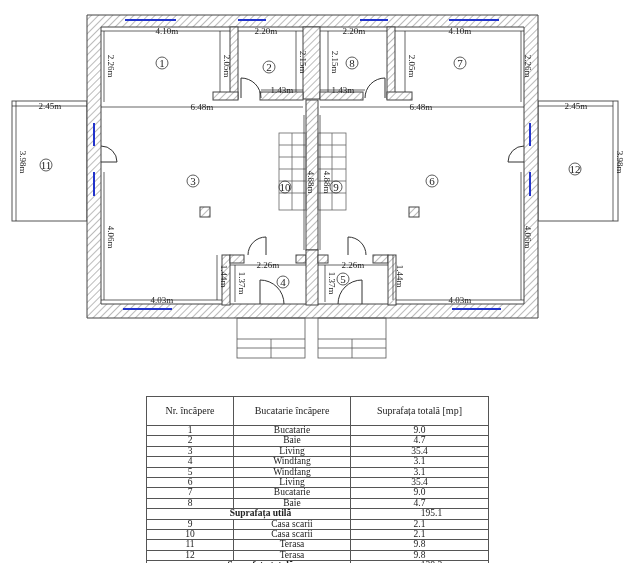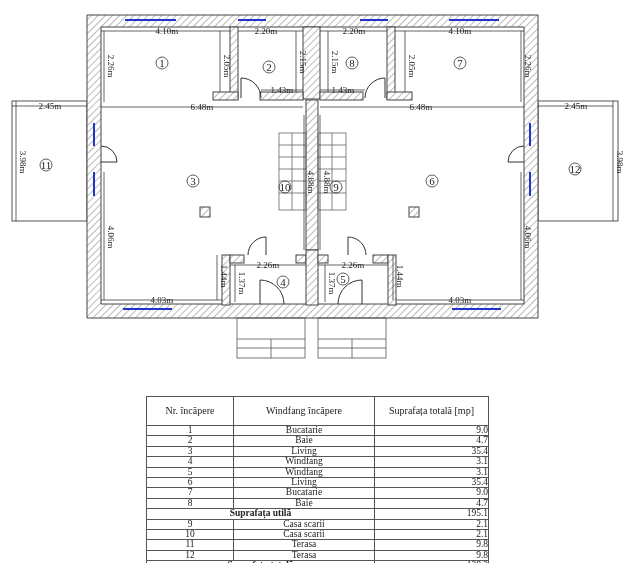--- a/index.html
+++ b/index.html
@@ -4,22 +4,22 @@
 <style>
   html,body{margin:0;padding:0;background:#fff;}
   body{width:629px;height:563px;position:relative;overflow:hidden;font-family:"Liberation Serif","DejaVu Serif",serif;}
   #plan{position:absolute;left:0;top:0;width:629px;height:380px;}
   .dim{font-family:"Liberation Serif",serif;font-size:9px;fill:#222;}
   .lbl{font-family:"Liberation Serif",serif;font-size:11px;fill:#222;}
   #tbl{position:absolute;left:146px;top:396px;width:343px;border-collapse:collapse;font-size:9.5px;color:#222;}
   #tbl td,#tbl th{border:1px solid #555;padding:0;text-align:center;line-height:9.4px;height:9.4px;font-weight:normal;margin-top:36px;}
   #tbl th{height:28px;line-height:28px;font-size:10px;}
   #tbl td.c1{width:86px;}
-  #tbl td.c3{width:113px;text-align:right;}
-  #tbl tr.sum td{font-weight:bold;}
+  #tbl td.c3{width:113px;}
+  #tbl tr.sum td{font-weight:bold;padding-left:24px;}
   #tbl tr.sum td.v{font-weight:normal;}
 </style>
 </head>
 <body>
 
 <svg id="plan" viewBox="0 0 629 380" xmlns="http://www.w3.org/2000/svg">
   <defs>
     <pattern id="hatch" width="5" height="5" patternUnits="userSpaceOnUse" patternTransform="rotate(45)">
       <rect width="5" height="5" fill="#fff"></rect>
       <line x1="0" y1="0" x2="0" y2="5" stroke="#777" stroke-width="1"></line>
@@ -214,21 +214,21 @@
     <text class="lbl" x="285" y="191" text-anchor="middle" font-size="9">10</text>
     <text class="lbl" x="46" y="169" text-anchor="middle" font-size="9">11</text>
     <text class="lbl" x="575" y="173" text-anchor="middle" font-size="9">12</text>
   </g>
 </svg>
 
 <table id="tbl">
   <thead>
     <tr>
       <th>Nr. încăpere</th>
-      <th>Windfang încăpere</th>
+      <th>Bucatarie încăpere</th>
       <th>Suprafața totală [mp]</th>
     </tr>
   </thead>
   <tbody>
     <tr>
         <td class="c1">1</td>
         <td>Bucatarie</td>
         <td class="c3">9.0</td>
       </tr>
     <tr>

